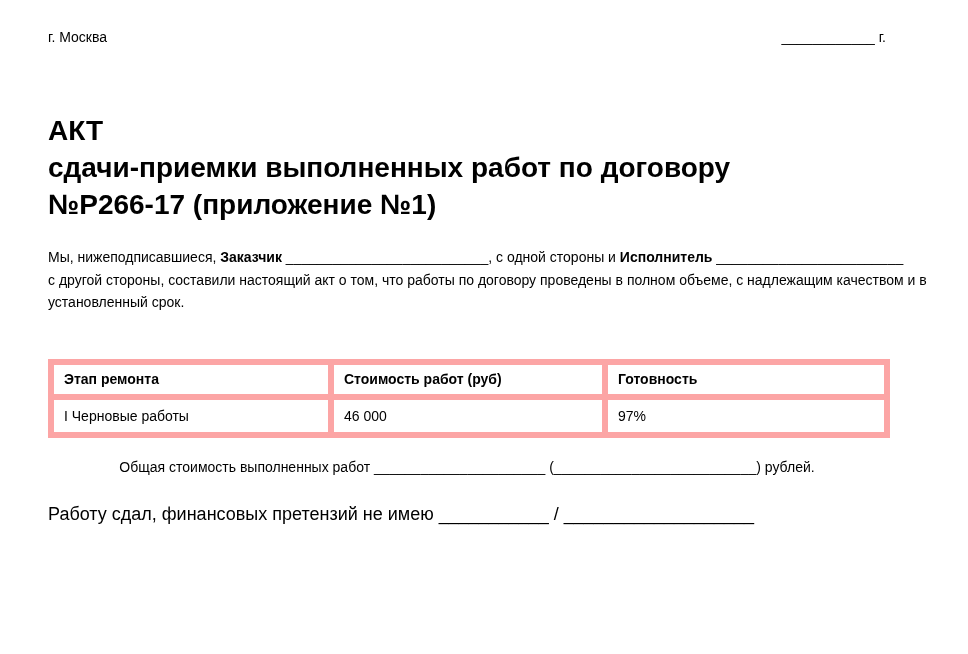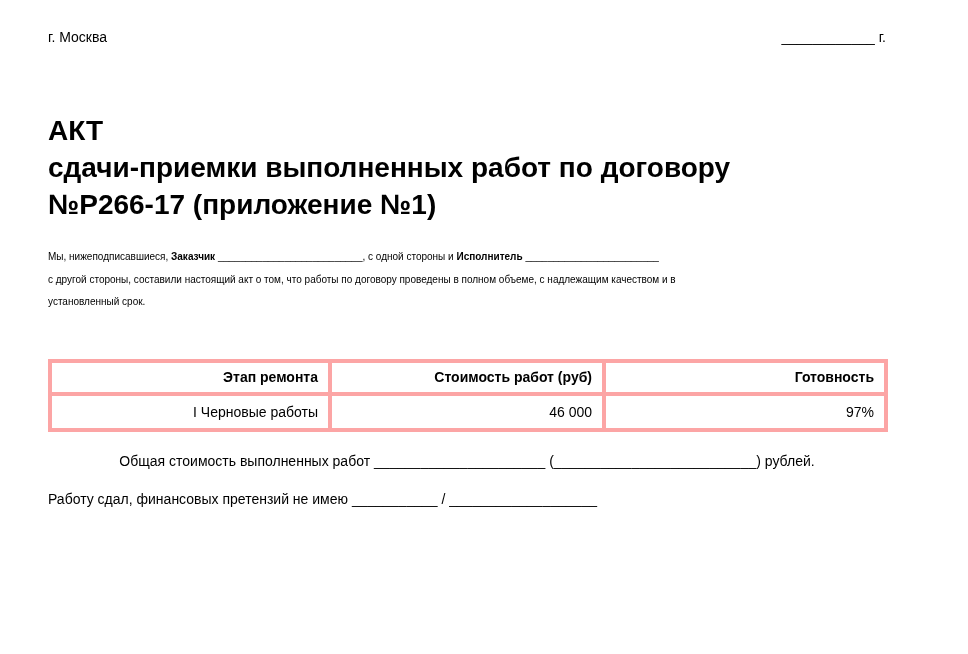--- a/index.html
+++ b/index.html
@@ -25,55 +25,55 @@
   }
   .doc-title {
     margin-top: 64px;
     text-align: left;
     font-size: 28px;
     font-weight: bold;
     line-height: 37px;
   }
   .intro {
     margin-top: 23px;
-    font-size: 10px;
+    font-size: 14px;
     line-height: 22.5px;
   }
   .intro .line { white-space: nowrap; }
   .intro .line.wrapless { white-space: normal; }
   .b { font-weight: bold; }
   table.works {
     margin-top: 45px;
     border-collapse: collapse;
     width: 836px;
     table-layout: fixed;
     font-size: 14px;
   }
   table.works col.c1 { width: 280px; }
   table.works col.c2 { width: 274px; }
   table.works col.c3 { width: 282px; }
   table.works th, table.works td {
-    border: 4px solid #fca5a5;
-    text-align: right;
+    border: 6px solid #fca5a5;
+    text-align: left;
     font-weight: normal;
     padding: 6px 10px 7px 10px;
     vertical-align: middle;
   }
   table.works th { font-weight: bold; }
   table.works td { padding: 8px 10px 8px 10px; }
   .total-line {
     margin-top: 21px;
     font-size: 14px;
     line-height: 16px;
     white-space: nowrap;
     text-align: center;
   }
   .sig-line {
-    margin-top: 22px;
-    font-size: 14px;
+    margin-top: 31px;
+    font-size: 18px;
     line-height: 16px;
     white-space: nowrap;
   }
 </style>
 </head>
 <body>
 
 <div class="page">
 
   <div class="topline">

